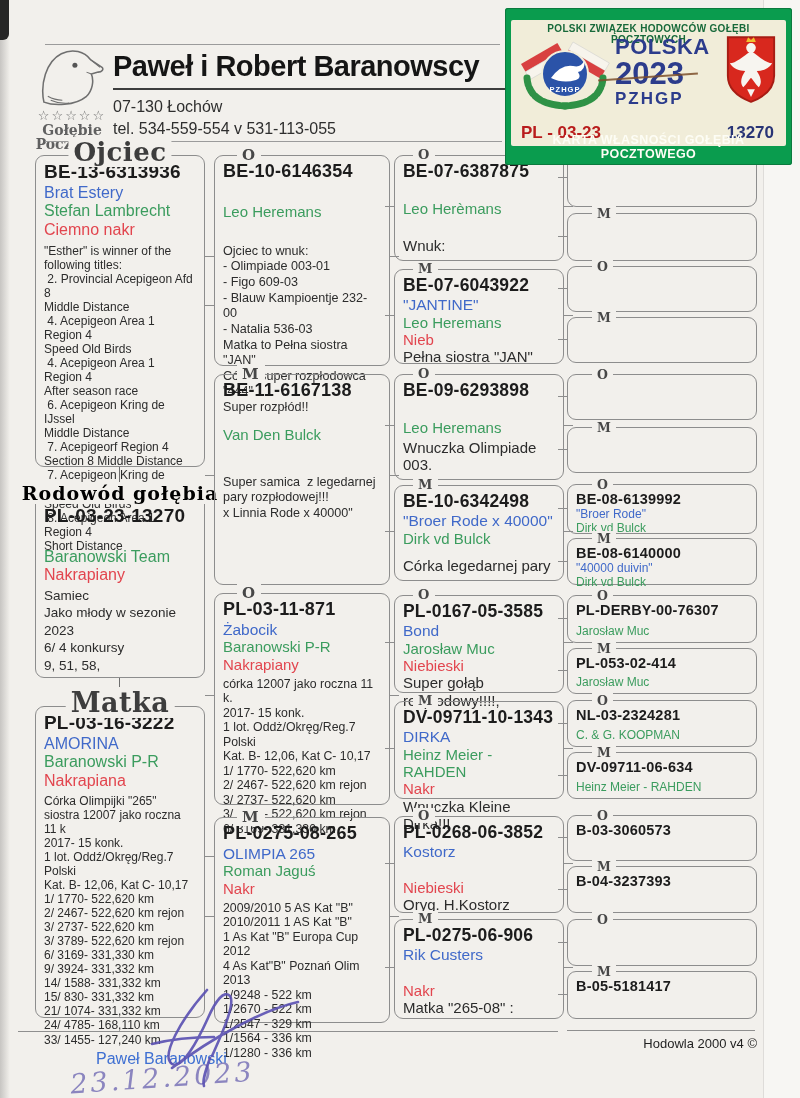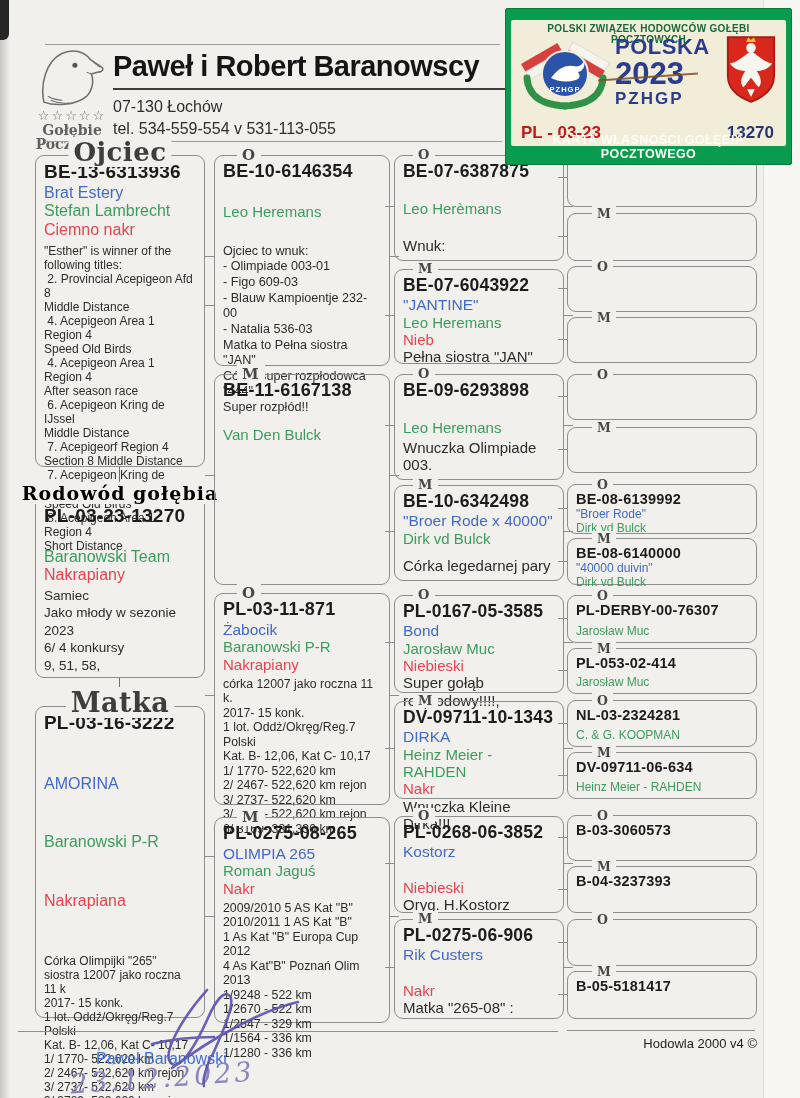--- a/index.html
+++ b/index.html
@@ -170,21 +170,21 @@
     <div class="ring" style="font-size:19px;margin-top:4px;">PL-03-23-13270</div>
     <div class="fancier" style="font-size:16px;margin-top:20px;">Baranowski Team</div>
     <div class="pcolor" style="font-size:16px;">Nakrapiany</div>
     <div class="details" style="font-size:13.5px;line-height:1.3;">Samiec
 Jako młody w sezonie 2023
 6/ 4 konkursy
 9, 51, 58,</div>
   </div>
   <div class="vline" style="left:119px;top:678px;height:28px;"></div>
 
-  <div class="pbox tr" style="left:35px;top:706px;width:170px;height:312px;gap:40px;">
+  <div class="pbox tr" style="left:35px;top:706px;width:170px;height:312px;">
     <span class="plabel big" style="font-size:27px;top:-20px;">Matka</span>
     <div class="ring" style="font-size:19px;">PL-03-16-3222</div>
     <div class="bname" style="font-size:16px;">AMORINA</div>
     <div class="fancier" style="font-size:16px;">Baranowski P-R</div>
     <div class="pcolor" style="font-size:16px;margin-bottom:2px;">Nakrapiana</div>
     <div class="details" style="font-size:12px;line-height:1.17;">Córka Olimpijki "265"
 siostra 12007 jako roczna 11 k
 2017- 15 konk.
 1 lot. Oddź/Okręg/Reg.7 Polski
 Kat. B- 12,06, Kat C- 10,17
@@ -212,20 +212,23 @@
 - Natalia 536-03
 Matka to Pełna siostra "JAN"
 Córka super rozpłodowca
 "444"
 Super rozpłód!!</div>
   </div>
   <div class="pbox g2 tl tr" style="left:214px;top:374px;width:176px;height:211px;">
     <span class="plabel">M</span>
     <div class="ring">BE-11-6167138</div>
     <div class="fancier" style="margin-top:24px;">Van Den Bulck</div>
+    <div class="details" style="margin-top:32px;">Super samica  z legedarnej
+pary rozpłodowej!!!
+x Linnia Rode x 40000"</div>
   </div>
   <div class="pbox g2 tl tr" style="left:214px;top:593px;width:176px;height:212px;">
     <span class="plabel">O</span>
     <div class="ring">PL-03-11-871</div>
     <div class="bname">Żabocik</div>
     <div class="fancier">Baranowski P-R</div>
     <div class="pcolor" style="margin-bottom:2px;">Nakrapiany</div>
     <div class="details" style="font-size:12.3px;line-height:1.18;">córka 12007 jako roczna 11 k.
 2017- 15 konk.
 1 lot. Oddż/Okręg/Reg.7 Polski

